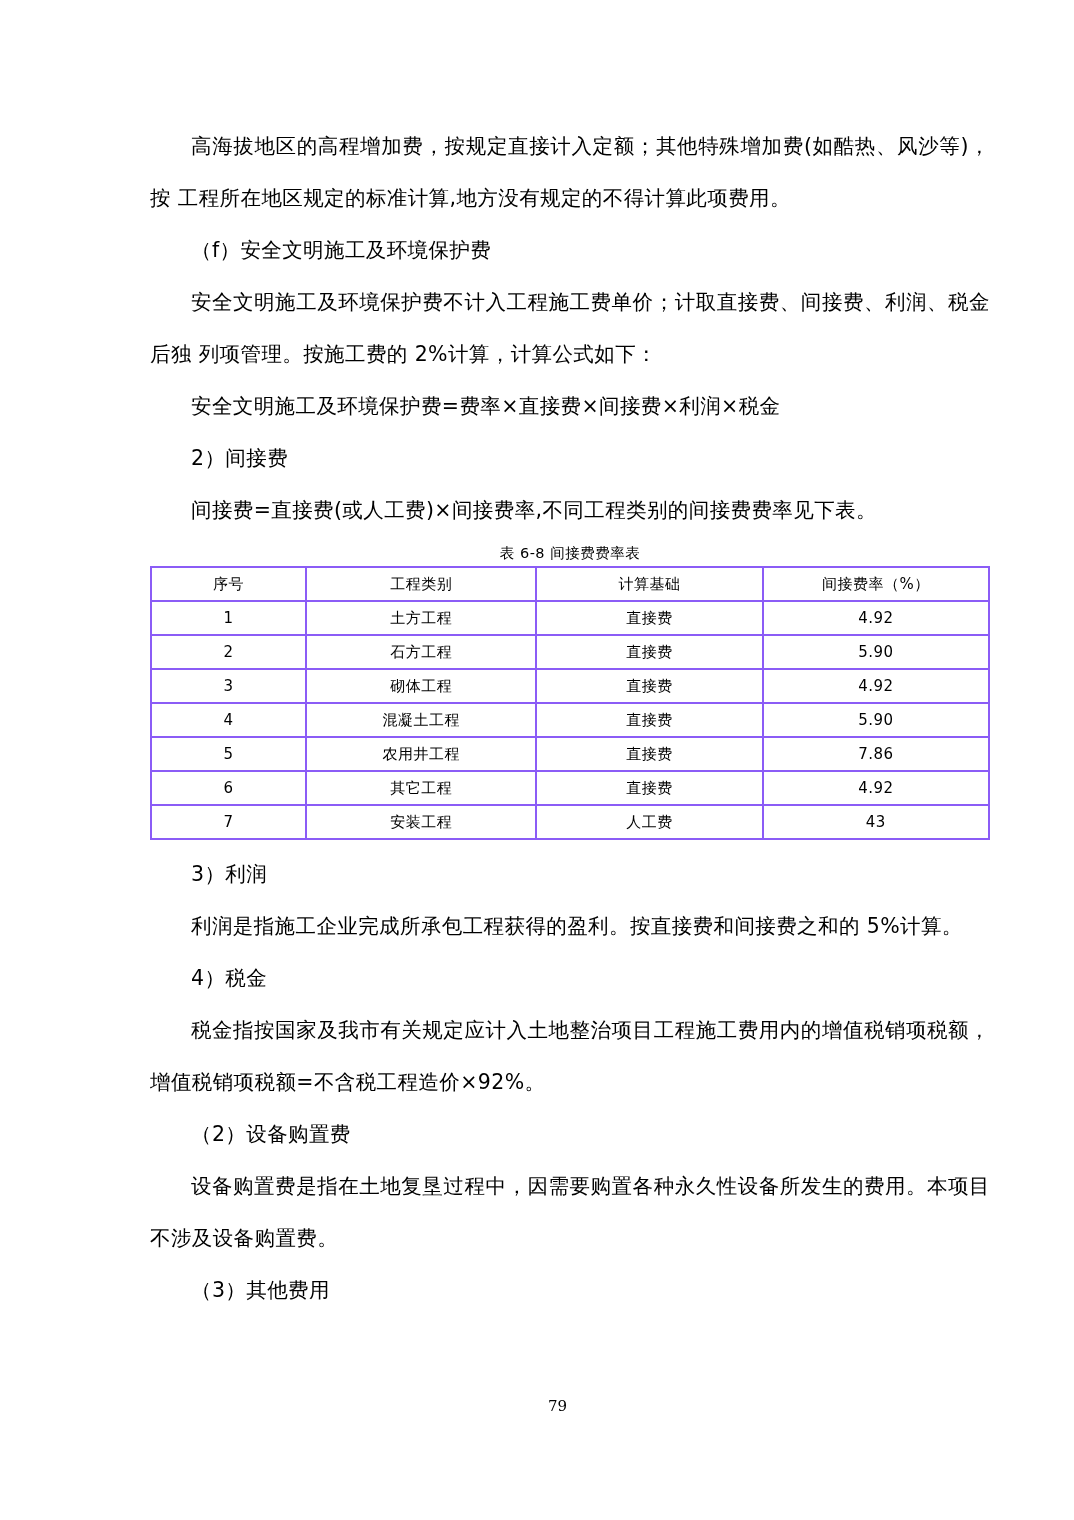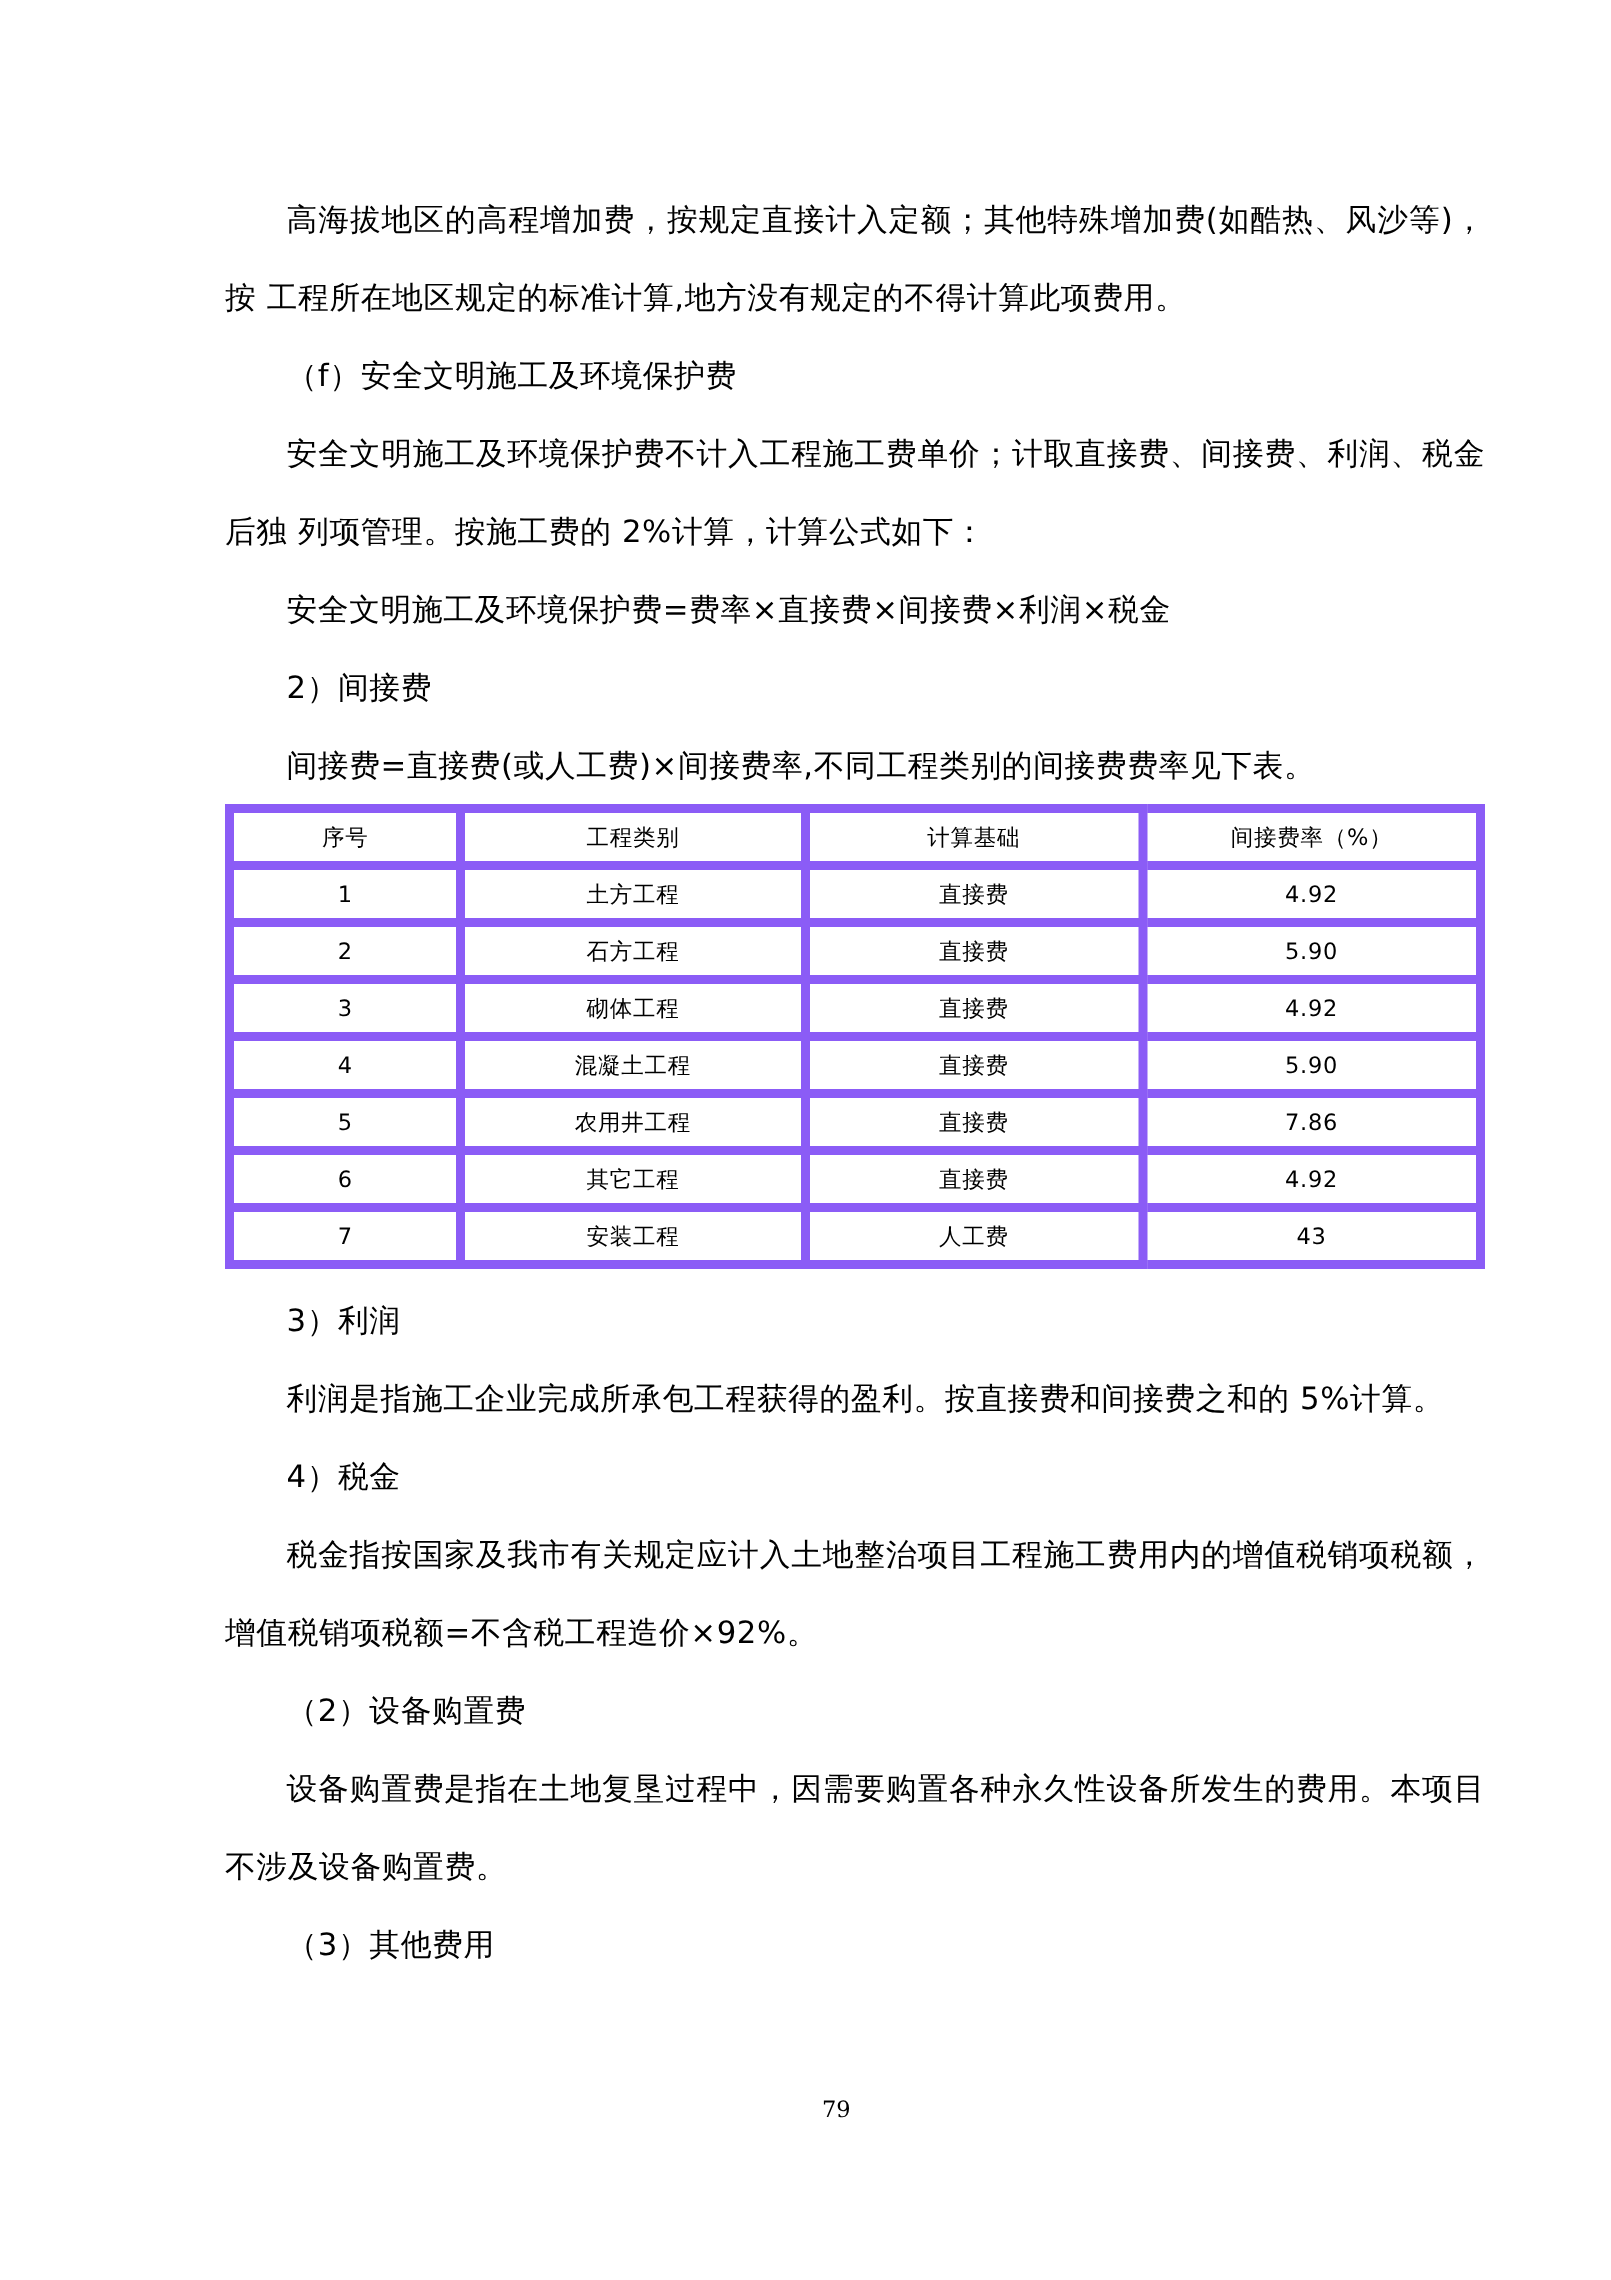--- a/index.html
+++ b/index.html
@@ -39,21 +39,21 @@
     letter-spacing: 0.5px;
   }
   table.fee-table {
     width: 100%;
     border-collapse: collapse;
     table-layout: fixed;
     margin: 0 0 4px 0;
   }
   table.fee-table th,
   table.fee-table td {
-    border: 6px solid #8b5cf6;
+    border: 2px solid #8b5cf6;
     text-align: center;
     vertical-align: middle;
     height: 30px;
     font-size: 15px;
     letter-spacing: 0.5px;
     font-family: "DejaVu Sans", sans-serif;
   }
   table.fee-table th {
     font-weight: normal;
   }
@@ -82,20 +82,21 @@
 
 <div class="page">
 
   <p class="para indent">高海拔地区的高程增加费，按规定直接计入定额；其他特殊增加费(如酷热、风沙等)，按  工程所在地区规定的标准计算,地方没有规定的不得计算此项费用。</p>
   <p class="para indent">（f）安全文明施工及环境保护费</p>
   <p class="para indent">安全文明施工及环境保护费不计入工程施工费单价；计取直接费、间接费、利润、税金后独  列项管理。按施工费的 2%计算，计算公式如下：</p>
   <p class="para indent">安全文明施工及环境保护费=费率×直接费×间接费×利润×税金</p>
   <p class="para indent">2）间接费</p>
   <p class="para indent">间接费=直接费(或人工费)×间接费率,不同工程类别的间接费费率见下表。</p>
 
+  <div class="table-caption">表 6-8  间接费费率表</div>
 
   <table class="fee-table">
     <colgroup>
       <col class="col-1">
       <col class="col-2">
       <col class="col-3">
       <col class="col-4">
     </colgroup>
     <thead>
       <tr>

